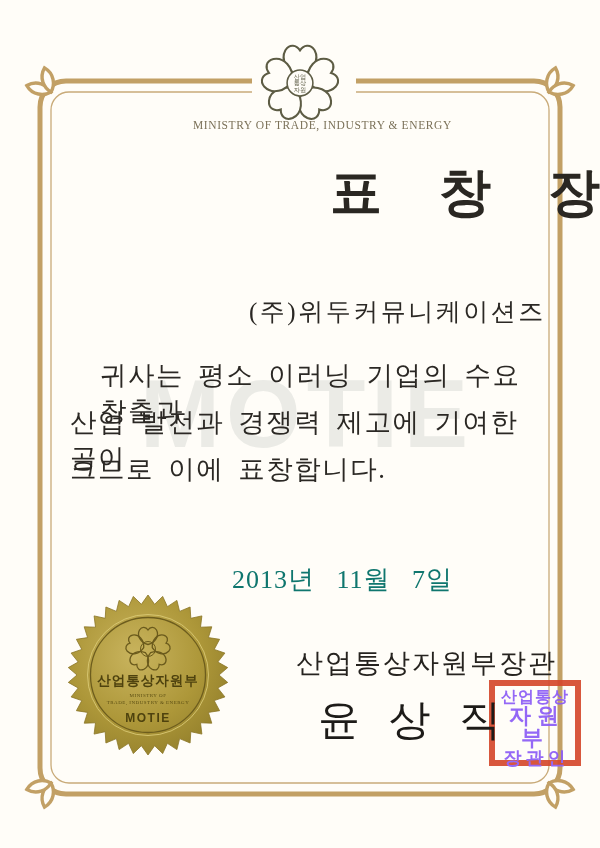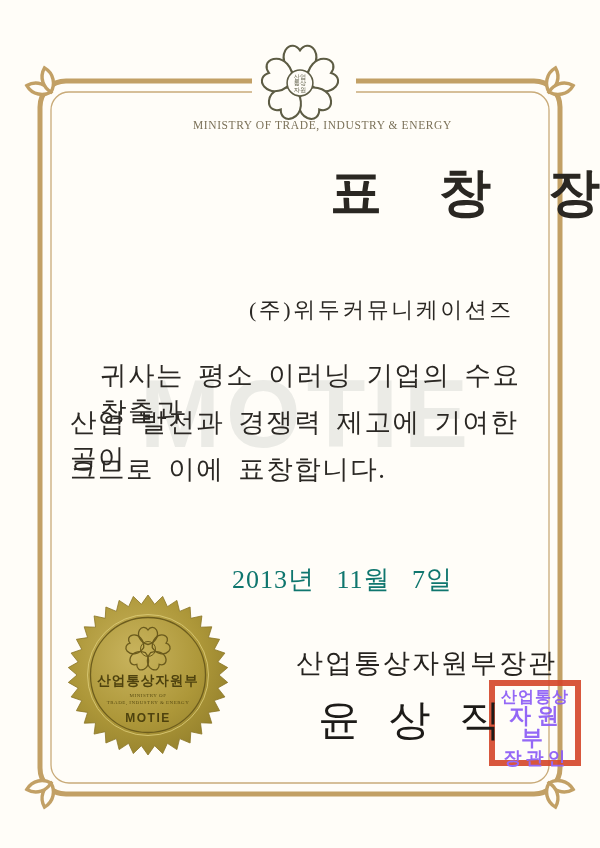--- a/index.html
+++ b/index.html
@@ -30,21 +30,21 @@
   .ministry-en{
     left:193px; top:119px; font-size:11.5px; letter-spacing:0.6px;
     color:#7b7158; z-index:4;
   }
   .cert-title{
     left:0; top:158px; width:600px; text-align:right;
     font-size:52px; font-weight:600; color:#2a2722;
     word-spacing:44px; z-index:4;
   }
   .recipient{
-    left:249px; top:295px; font-size:22px; letter-spacing:2.5px;
+    left:249px; top:295px; font-size:25px; letter-spacing:2.5px;
     color:#2b2824; z-index:4;
   }
   .body-text{
     left:70px; top:357px; width:470px; z-index:4;
     font-size:26.5px; color:#2b2824; letter-spacing:1.5px; word-spacing:6px;
   }
   .body-text .line{height:47px;}
   .body-text .line.first{padding-left:30px;}
   .issue-date{
     left:232px; top:562px; font-size:26px; color:#0f766e;

